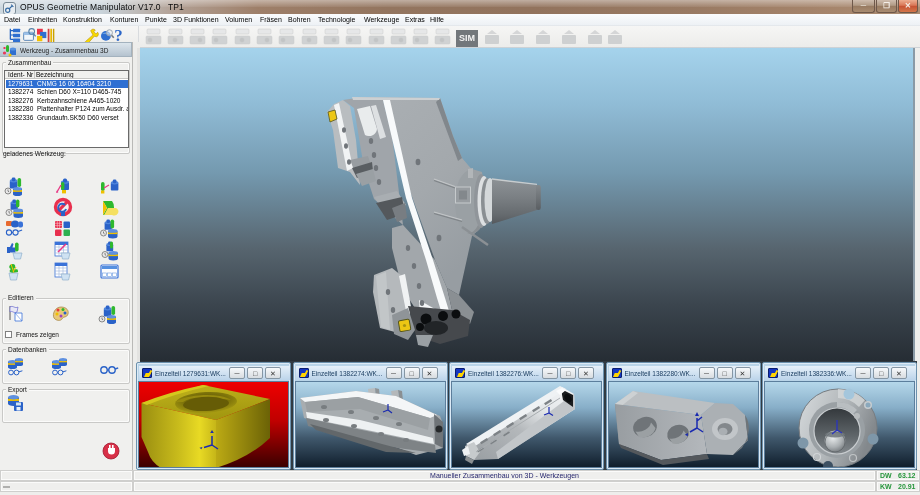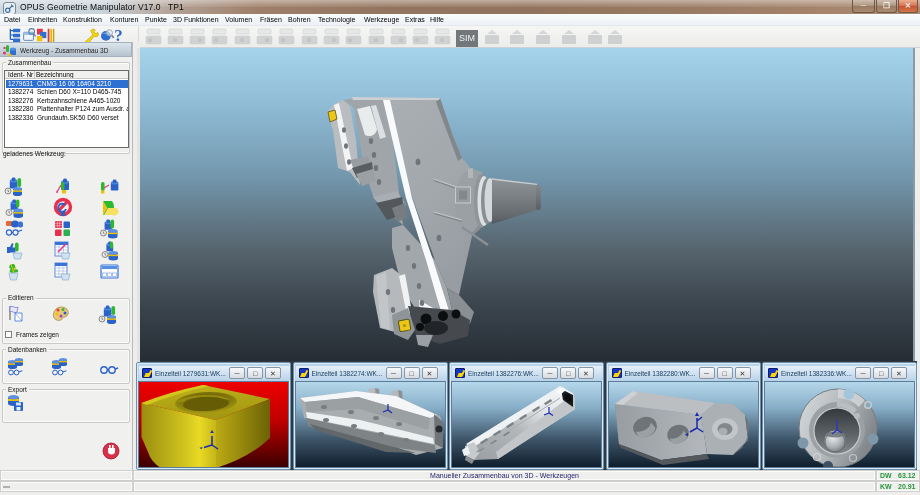--- a/index.html
+++ b/index.html
@@ -177,21 +177,21 @@
         <rect x="3" y="1" width="13" height="5" rx="1" fill="#e6e7e8"></rect>
         <rect x="2" y="8" width="15" height="8" rx="1"></rect>
         <circle cx="6" cy="12" r="2.2" fill="#c2c4c5"></circle>
       </g>
       <g transform="translate(294,0)" fill="#d0d2d3" stroke="#c8cacb" stroke-width="0.5">
         <rect x="3" y="1" width="13" height="5" rx="1" fill="#e6e7e8"></rect>
         <rect x="2" y="8" width="15" height="8" rx="1"></rect>
         <circle cx="9" cy="12" r="2.2" fill="#c2c4c5"></circle>
       </g>
     </svg>
-<div class="abs" style="left:456px;top:30px;width:22px;height:17px;background:#72777b;color:#f2f2f2;font-size:9px;font-weight:normal;text-align:center;line-height:17px">SIM</div>
+<div class="abs" style="left:456px;top:30px;width:22px;height:17px;background:#72777b;color:#f2f2f2;font-size:9px;font-weight:bold;text-align:center;line-height:17px">SIM</div>
 <svg class="abs" style="left:480px;top:28px" width="145" height="19" viewBox="0 0 145 19">
       <g transform="translate(3,0)" fill="#ced0d1">
         <rect x="2" y="7" width="14" height="9" rx="1"></rect>
         <path d="M4 6 l5-4 5 4z" fill="#d5d6d7"></path>
       </g>
       <g transform="translate(28,0)" fill="#ced0d1">
         <rect x="2" y="7" width="14" height="9" rx="1"></rect>
         <path d="M4 6 l5-4 5 4z" fill="#d5d6d7"></path>
       </g>
       <g transform="translate(54,0)" fill="#ced0d1">

